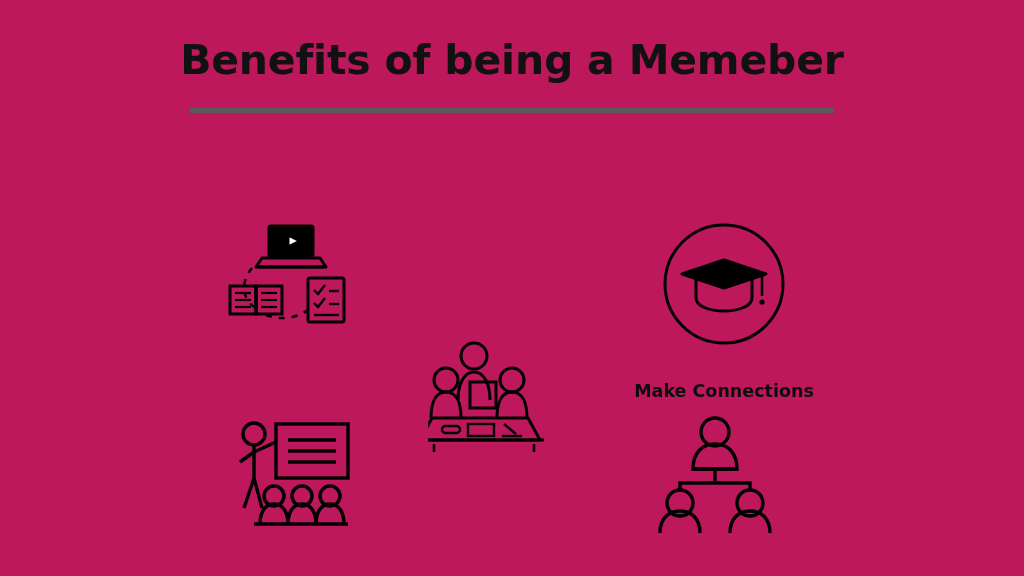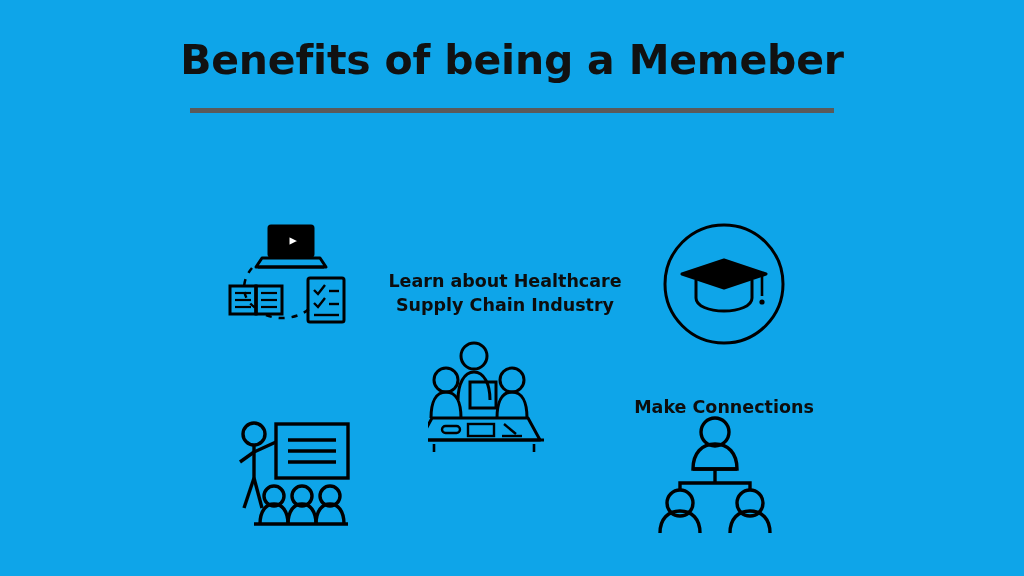--- a/index.html
+++ b/index.html
@@ -11,21 +11,21 @@
     height: 576px;
     background: #ffffff;
     font-family: "DejaVu Sans", sans-serif;
     overflow: hidden;
     position: relative;
   }
   .slide {
     position: relative;
     width: 1024px;
     height: 576px;
-    background: #0ea5e9;
+    background: #be185d;
   }
   .title {
     position: absolute;
     left: 0;
     top: 36px;
     width: 1024px;
     text-align: center;
     font-size: 41px;
     font-weight: 700;
     color: #111111;
@@ -49,21 +49,21 @@
     text-align: center;
     line-height: 1.35;
     white-space: pre-line;
   }
 
   
   .lbl-prof    { left: 152px; top: 174px; width: 320px; }
   .lbl-cmrp    { left: 604px; top: 185px; width: 240px; }
   .lbl-learn   { left: 376px; top: 270px; width: 258px; font-size: 17.5px; }
   .lbl-annual  { left: 169px; top: 380px; width: 240px; }
-  .lbl-connect { left: 604px; top: 380px; width: 240px; margin-top: 16px; }
+  .lbl-connect { left: 604px; top: 380px; width: 240px; }
 
   .icon-box {
     position: absolute;
   }
   .icon-box svg { display: block; }
 
   
   .ic-prof    { left: 222px; top: 218px; }
   .ic-cmrp    { left: 662px; top: 222px; }
   .ic-learn   { left: 428px; top: 340px; }
@@ -112,22 +112,20 @@
   <div class="icon-box ic-cmrp">
     <svg width="124" height="124" viewBox="0 0 124 124" fill="none" stroke="#000" stroke-width="3">
       <circle cx="62" cy="62" r="59"></circle>
       <polygon points="62,38 104,52 62,66 20,52" fill="#000" stroke="#000" stroke-width="3" stroke-linejoin="round"></polygon>
       <path d="M34 58 v18 c0 8 13 13 28 13 s28 -5 28 -13 v-18" stroke-width="3"></path>
       <line x1="100" y1="53" x2="100" y2="74" stroke-width="2.6"></line>
       <circle cx="100" cy="80" r="2.6" fill="#000" stroke="none"></circle>
     </svg>
   </div>
 
-  <div class="item-label lbl-learn">Learn about Healthcare
-Supply Chain Industry</div>
   <div class="icon-box ic-learn">
     <svg width="128" height="118" viewBox="0 0 128 118" fill="none" stroke="#000" stroke-width="3">
 
       <circle cx="46" cy="16" r="13"></circle>
       <path d="M30 60 c0 -16 6 -28 16 -28 s16 12 16 28"></path>
 
       <circle cx="18" cy="40" r="12"></circle>
       <path d="M3 78 c0 -16 5 -26 15 -26 s15 10 15 26"></path>
 
       <circle cx="84" cy="40" r="12"></circle>

